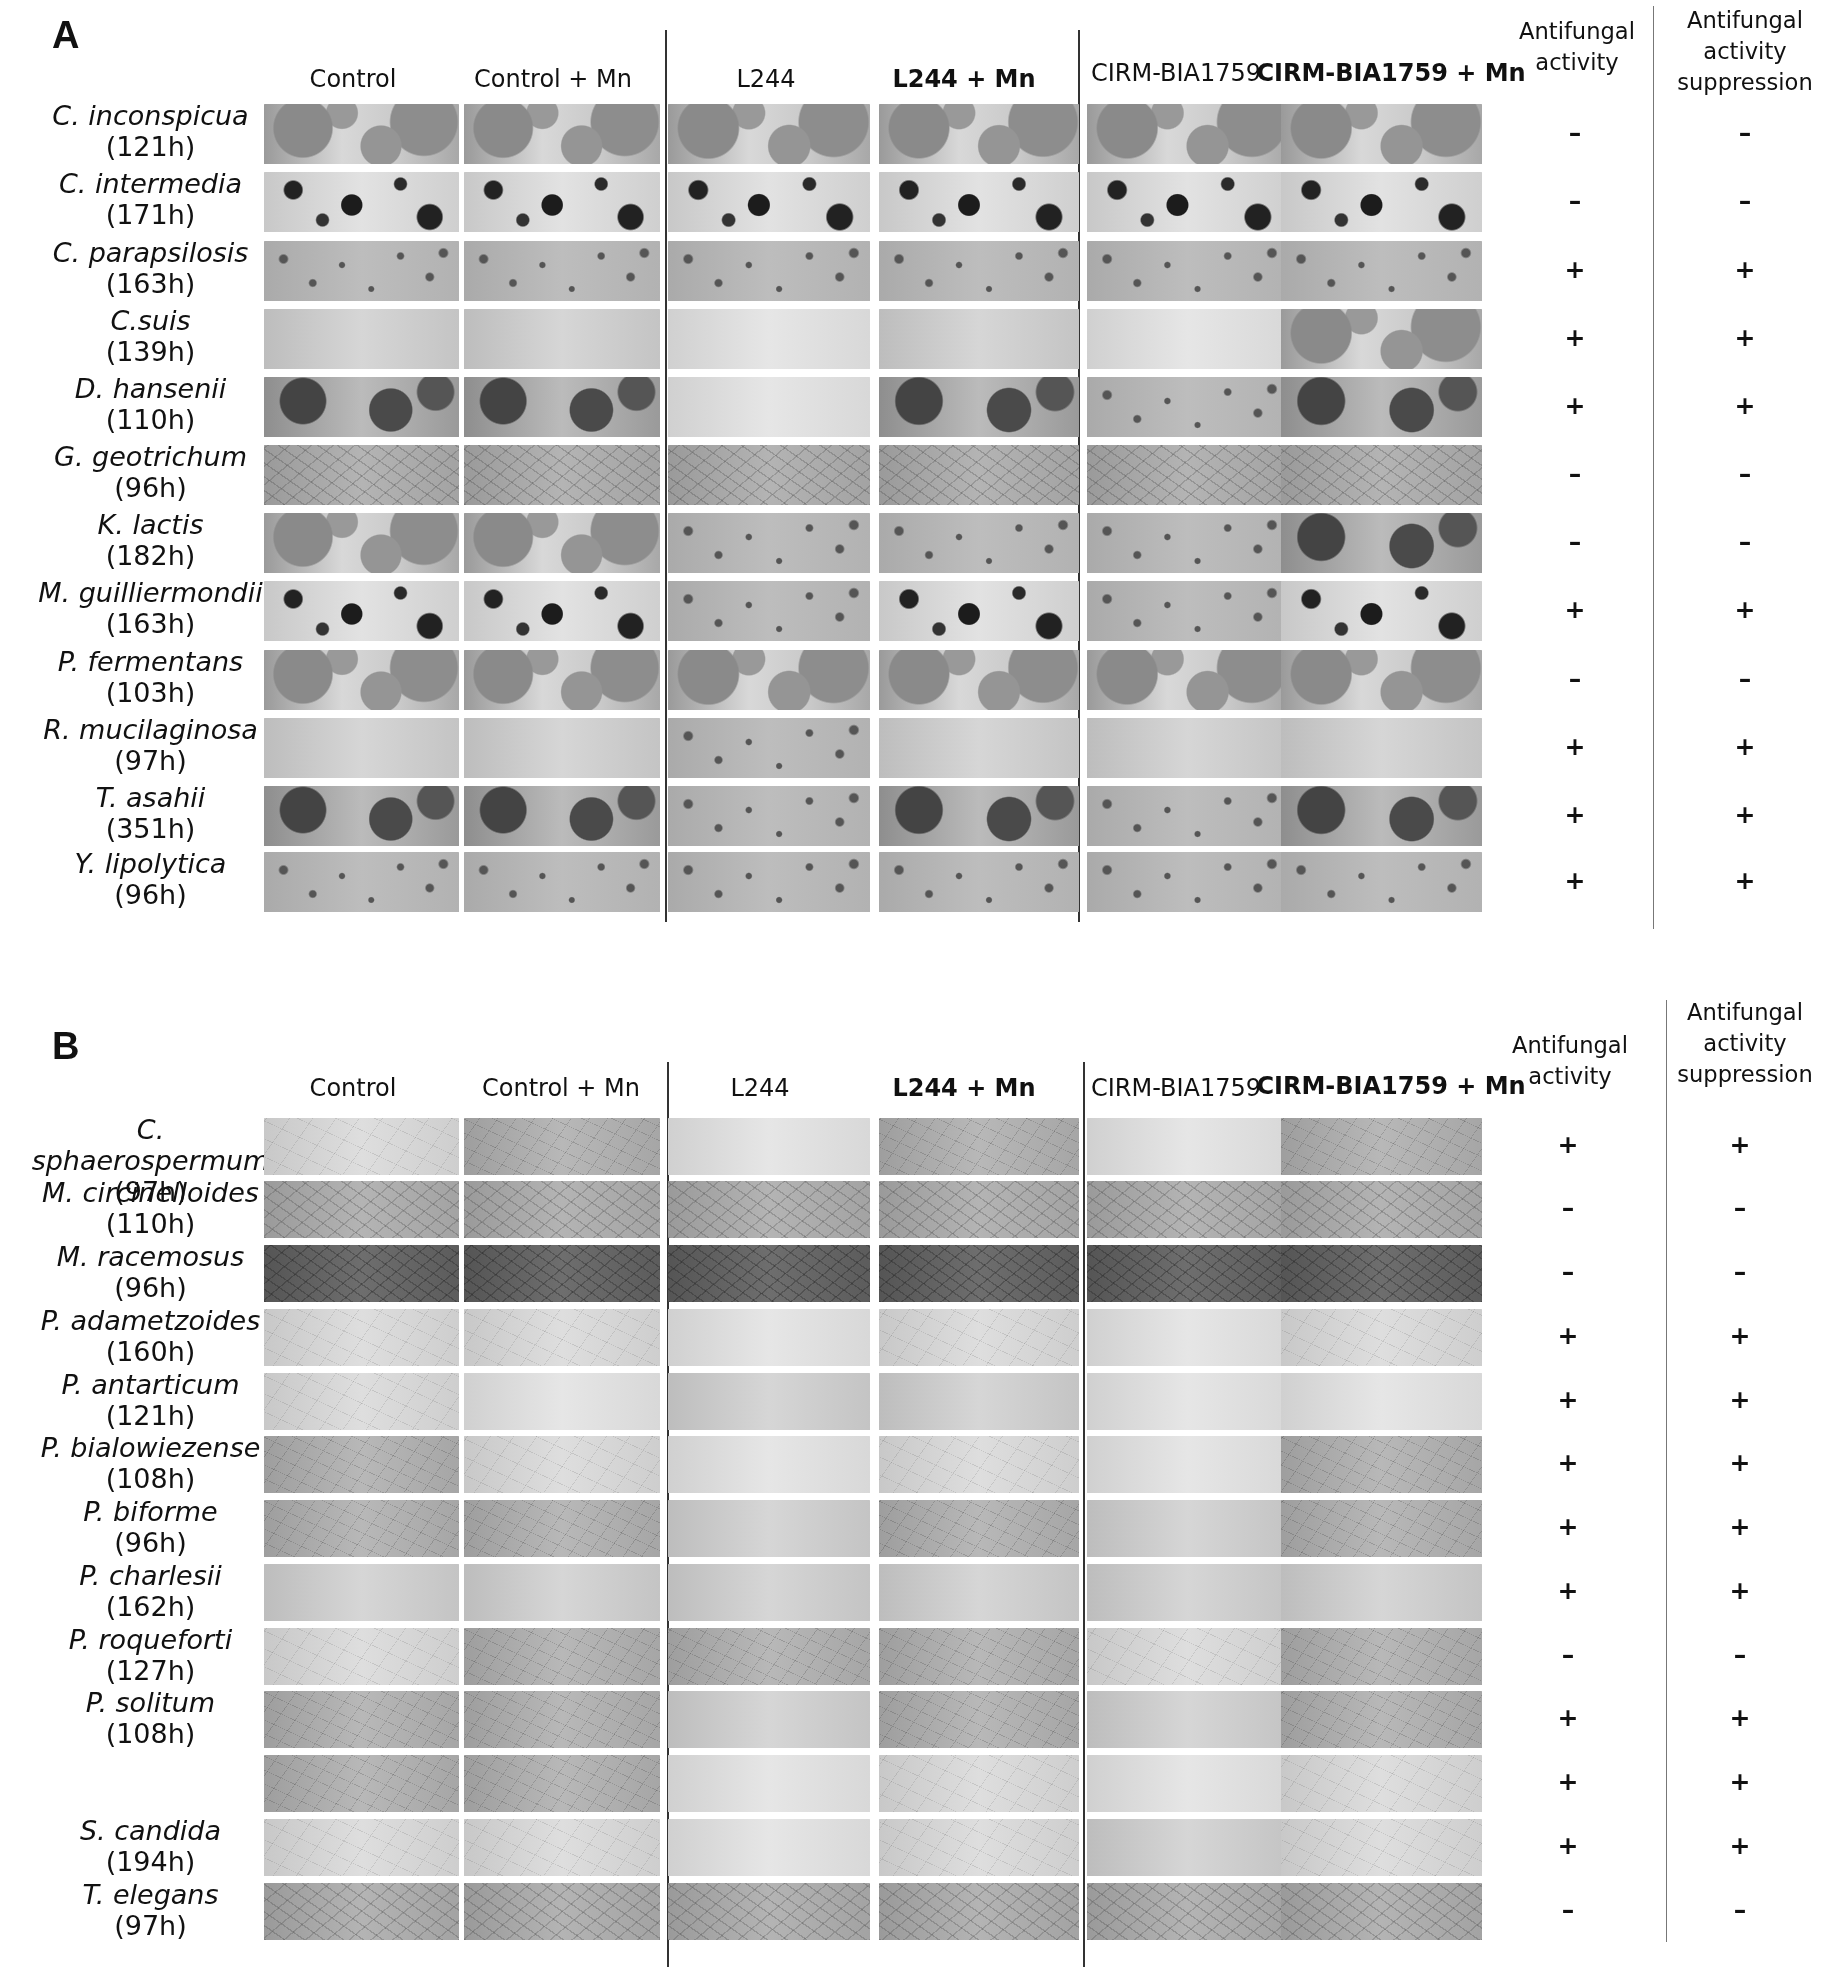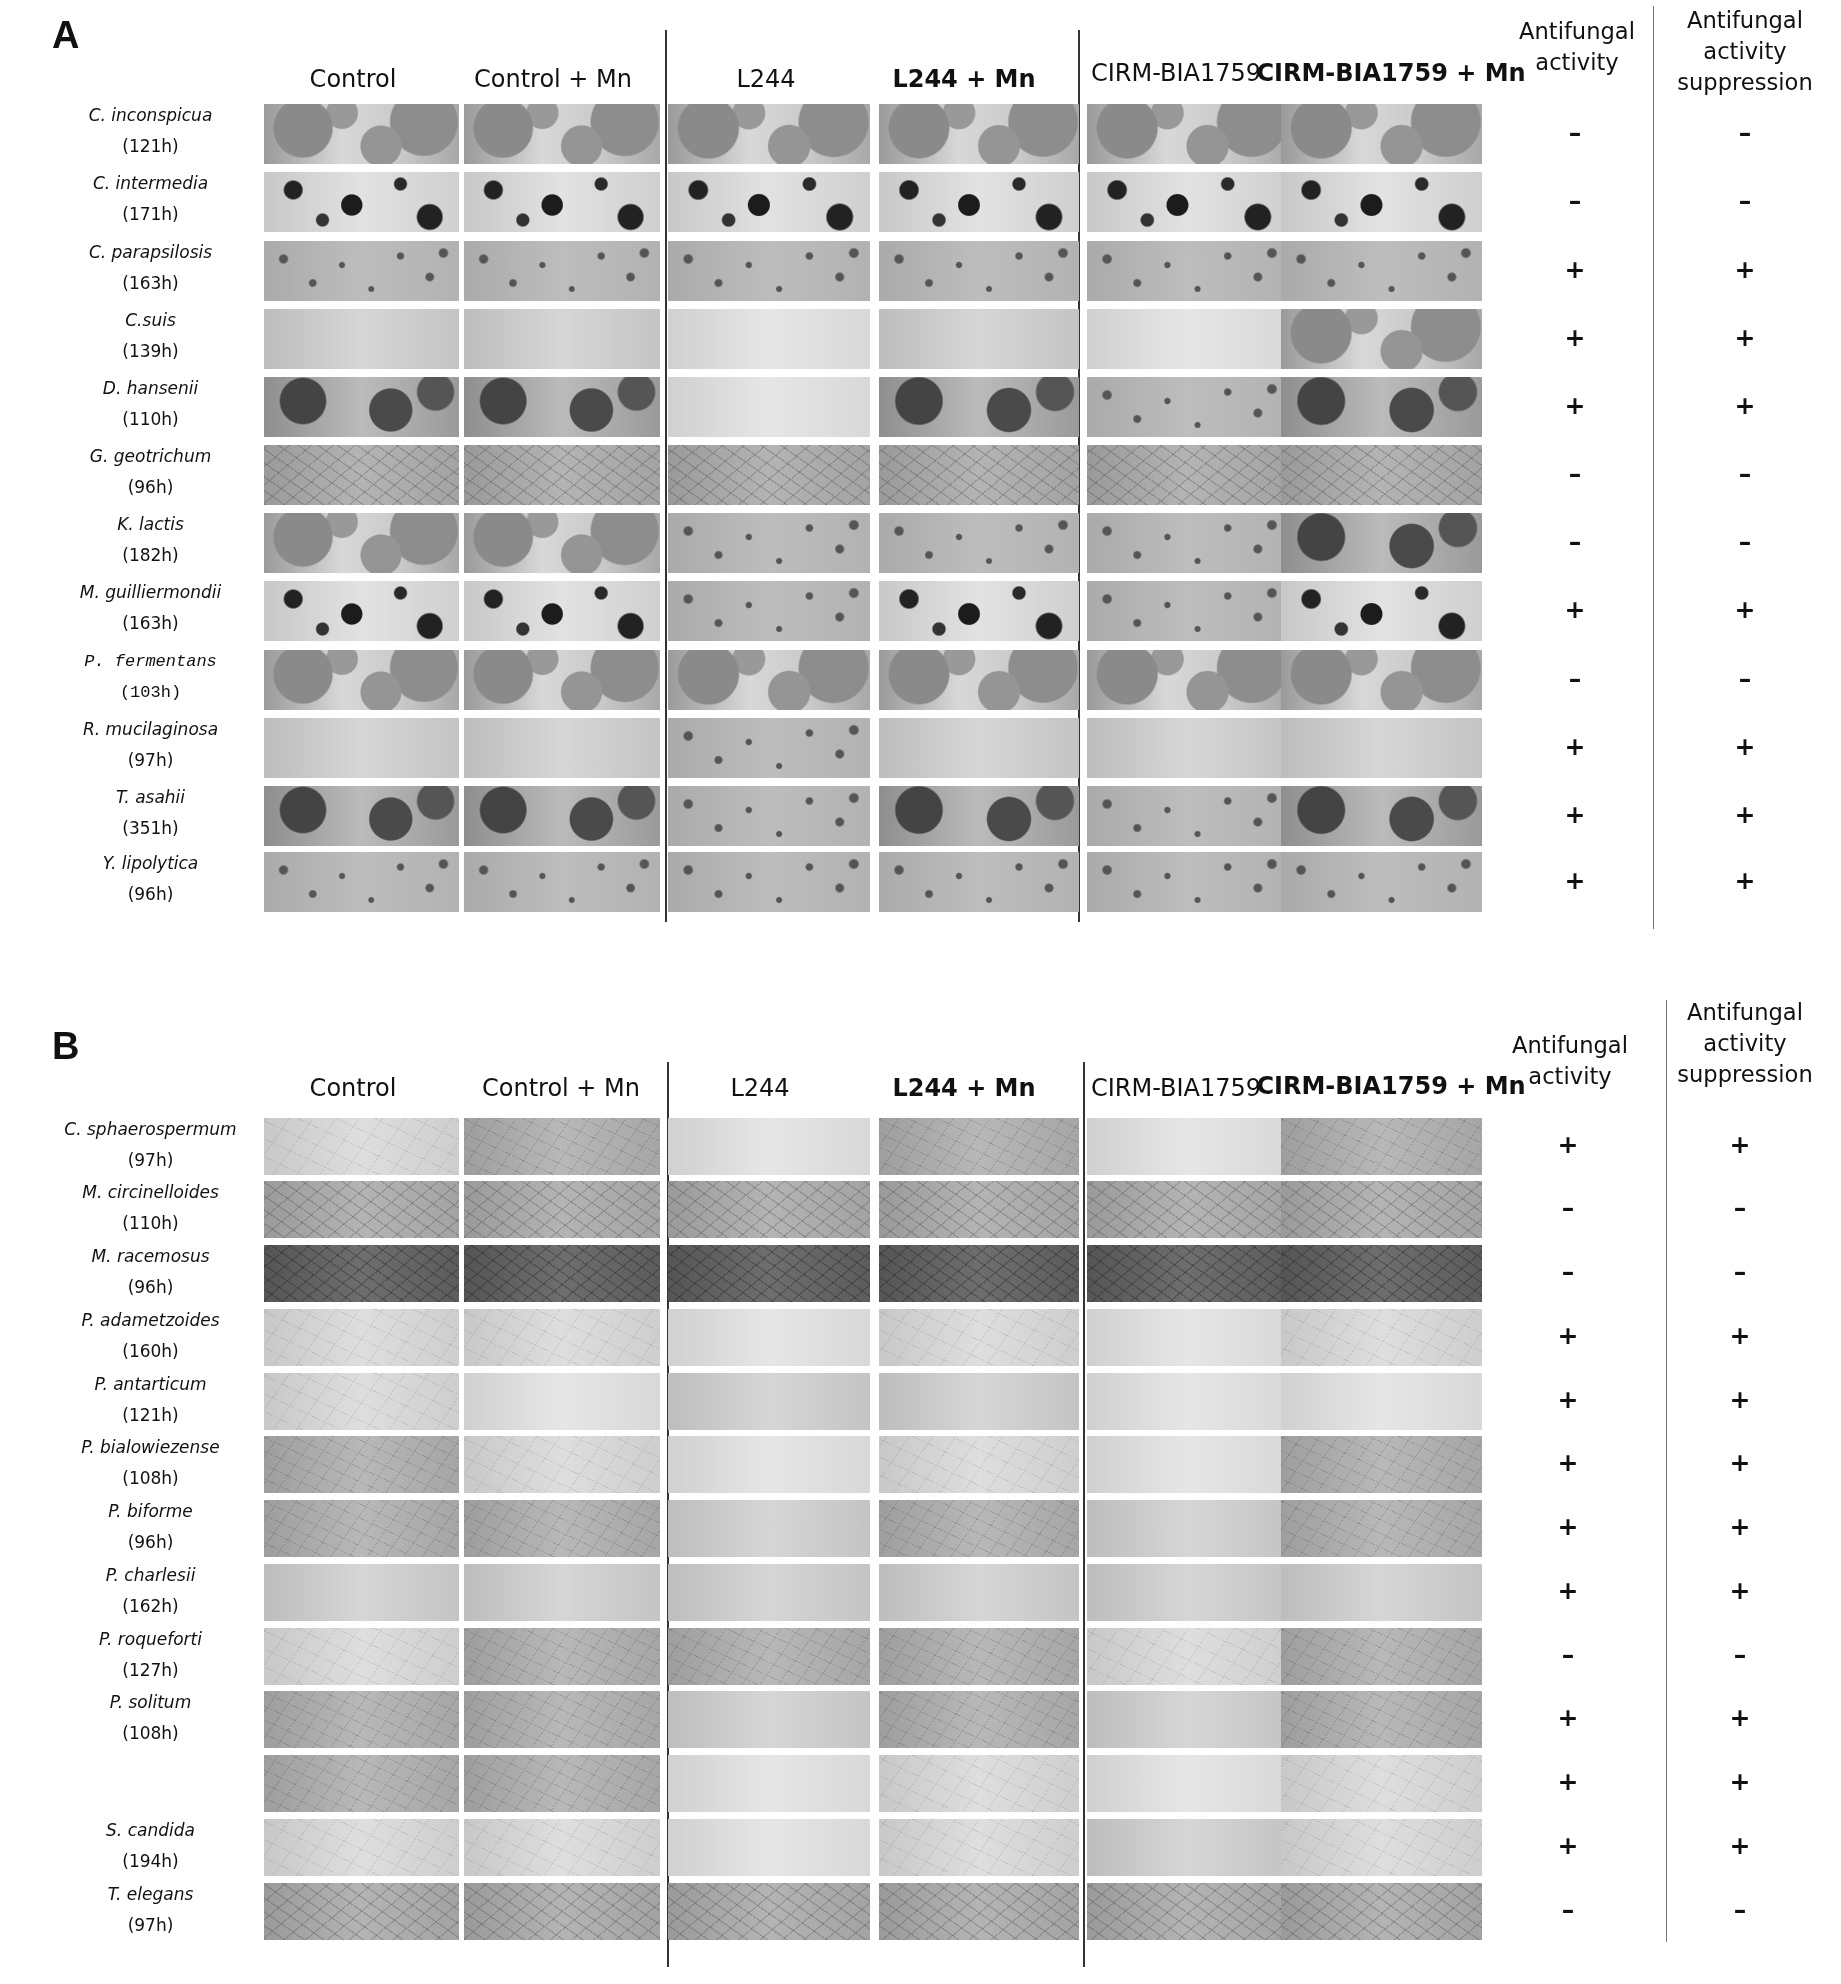--- a/index.html
+++ b/index.html
@@ -6,21 +6,21 @@
   body { width:1842px; height:1985px; position:relative; overflow:hidden;
          font-family:"DejaVu Sans", sans-serif; color:#111; }
   .panel { position:absolute; left:0; width:1842px; }
   .panel-letter { position:absolute; font-weight:bold; font-size:38px; font-family:"Liberation Sans", sans-serif; }
   .col-head { position:absolute; text-align:center; font-size:24px; white-space:nowrap; transform:translateX(-50%); }
   .col-head.bold { font-weight:bold; }
   .res-head { position:absolute; text-align:center; font-size:22.6px; line-height:31px; transform:translateX(-50%); white-space:nowrap; }
   .vline { position:absolute; width:1.9px; background:#333; }
   .vline.thin { width:1.3px; background:#777; }
   .row { position:absolute; left:0; width:1842px; }
-  .row-label { position:absolute; left:25px; width:251px; text-align:center; font-size:17px; line-height:31px; }
+  .row-label { position:absolute; left:25px; width:251px; text-align:center; font-size:27px; line-height:31px; }
   .row-label .sp { font-style:italic; display:block; }
   .row-label .hr { display:block; }
   .cell { position:absolute; border-radius:0.6px; overflow:hidden; }
   .mark { position:absolute; font-size:25px; font-weight:bold; transform:translateX(-50%); }
   
   .tex-colony-light { background:
       radial-gradient(circle at 20% 40%, #8a8a8a 0 18%, transparent 19%),
       radial-gradient(circle at 60% 70%, #959595 0 16%, transparent 17%),
       radial-gradient(circle at 82% 30%, #8d8d8d 0 20%, transparent 21%),
       radial-gradient(circle at 40% 15%, #999 0 12%, transparent 13%),
@@ -199,21 +199,21 @@
         <div class="cell tex-dots-dark" style="left:264px;top:0;width:195px;height:60px;"></div>
         <div class="cell tex-dots-dark" style="left:464px;top:0;width:196px;height:60px;"></div>
         <div class="cell tex-dots-small" style="left:668px;top:0;width:202px;height:60px;"></div>
         <div class="cell tex-dots-dark" style="left:879px;top:0;width:200px;height:60px;"></div>
         <div class="cell tex-dots-small" style="left:1087px;top:0;width:201px;height:60px;"></div>
         <div class="cell tex-dots-dark" style="left:1281px;top:0;width:201px;height:60px;"></div>
         <div class="mark" style="left:1575px;top:14px;">+</div>
         <div class="mark" style="left:1745px;top:14px;">+</div>
       </div>
       <div class="row" style="top: 650px; height: 68px;">
-        <div class="row-label" style="top:-3.8px;font-family:Liberation Mono, monospace;">
+        <div class="row-label" style="top:-3.8px;">
         <span class="sp">P. fermentans</span>
         <span class="hr">(103h)</span>
       </div>
         <div class="cell tex-colony-light" style="left:264px;top:0;width:195px;height:60px;"></div>
         <div class="cell tex-colony-light" style="left:464px;top:0;width:196px;height:60px;"></div>
         <div class="cell tex-colony-light" style="left:668px;top:0;width:202px;height:60px;"></div>
         <div class="cell tex-colony-light" style="left:879px;top:0;width:200px;height:60px;"></div>
         <div class="cell tex-colony-light" style="left:1087px;top:0;width:201px;height:60px;"></div>
         <div class="cell tex-colony-light" style="left:1281px;top:0;width:201px;height:60px;"></div>
         <div class="mark" style="left:1575px;top:14px;">–</div>

